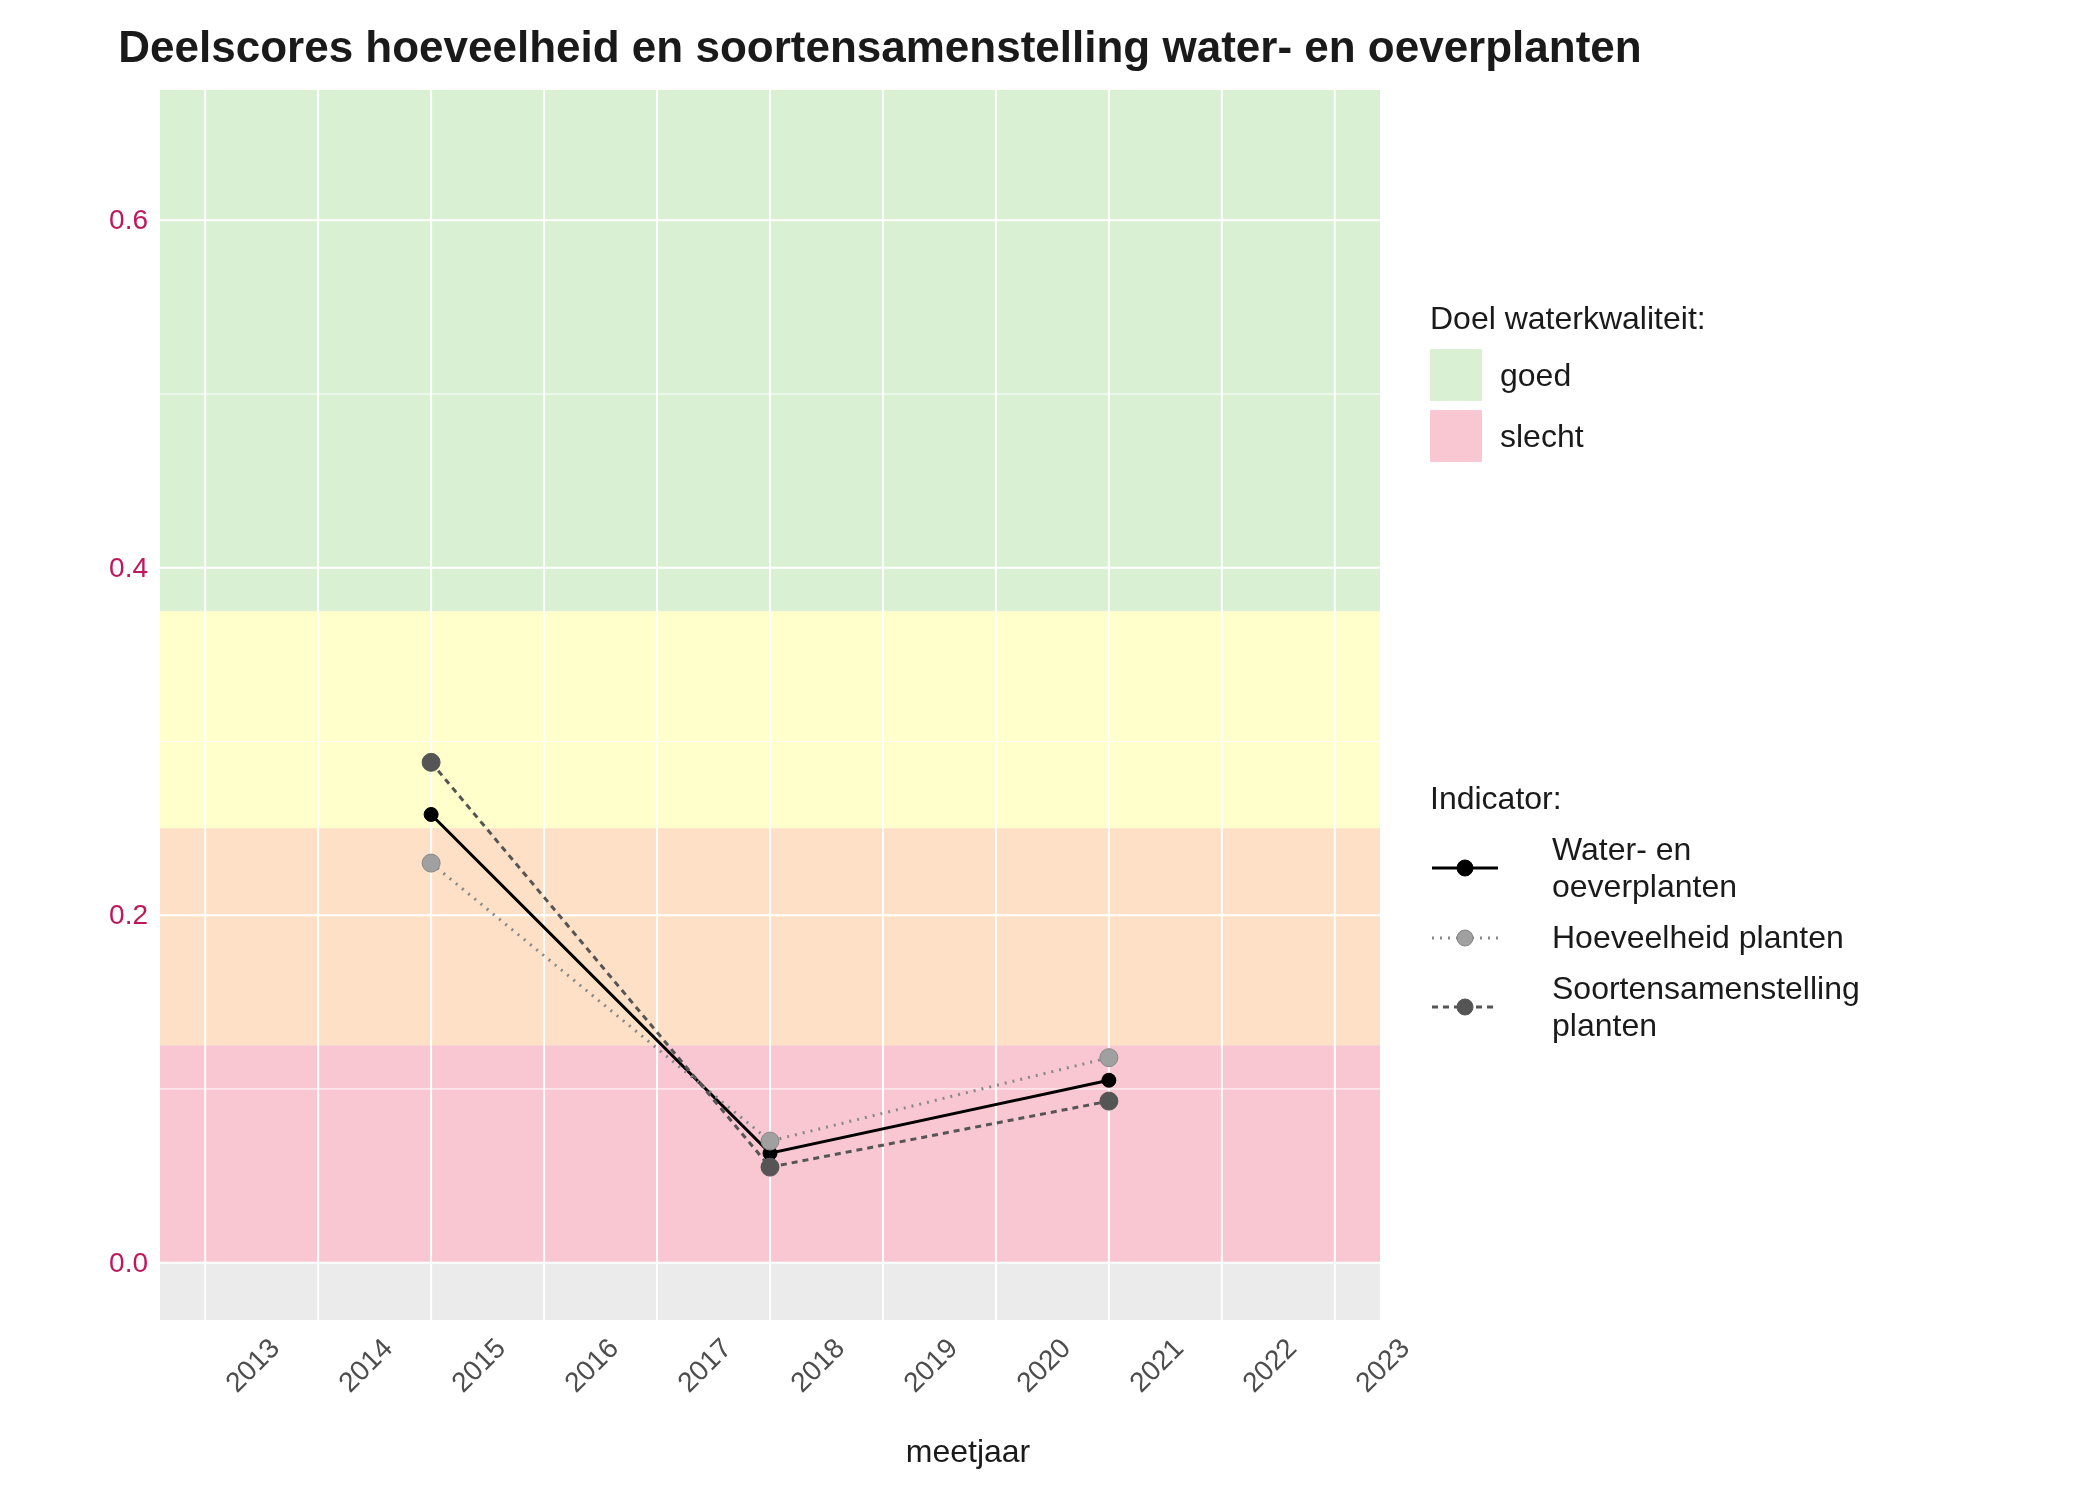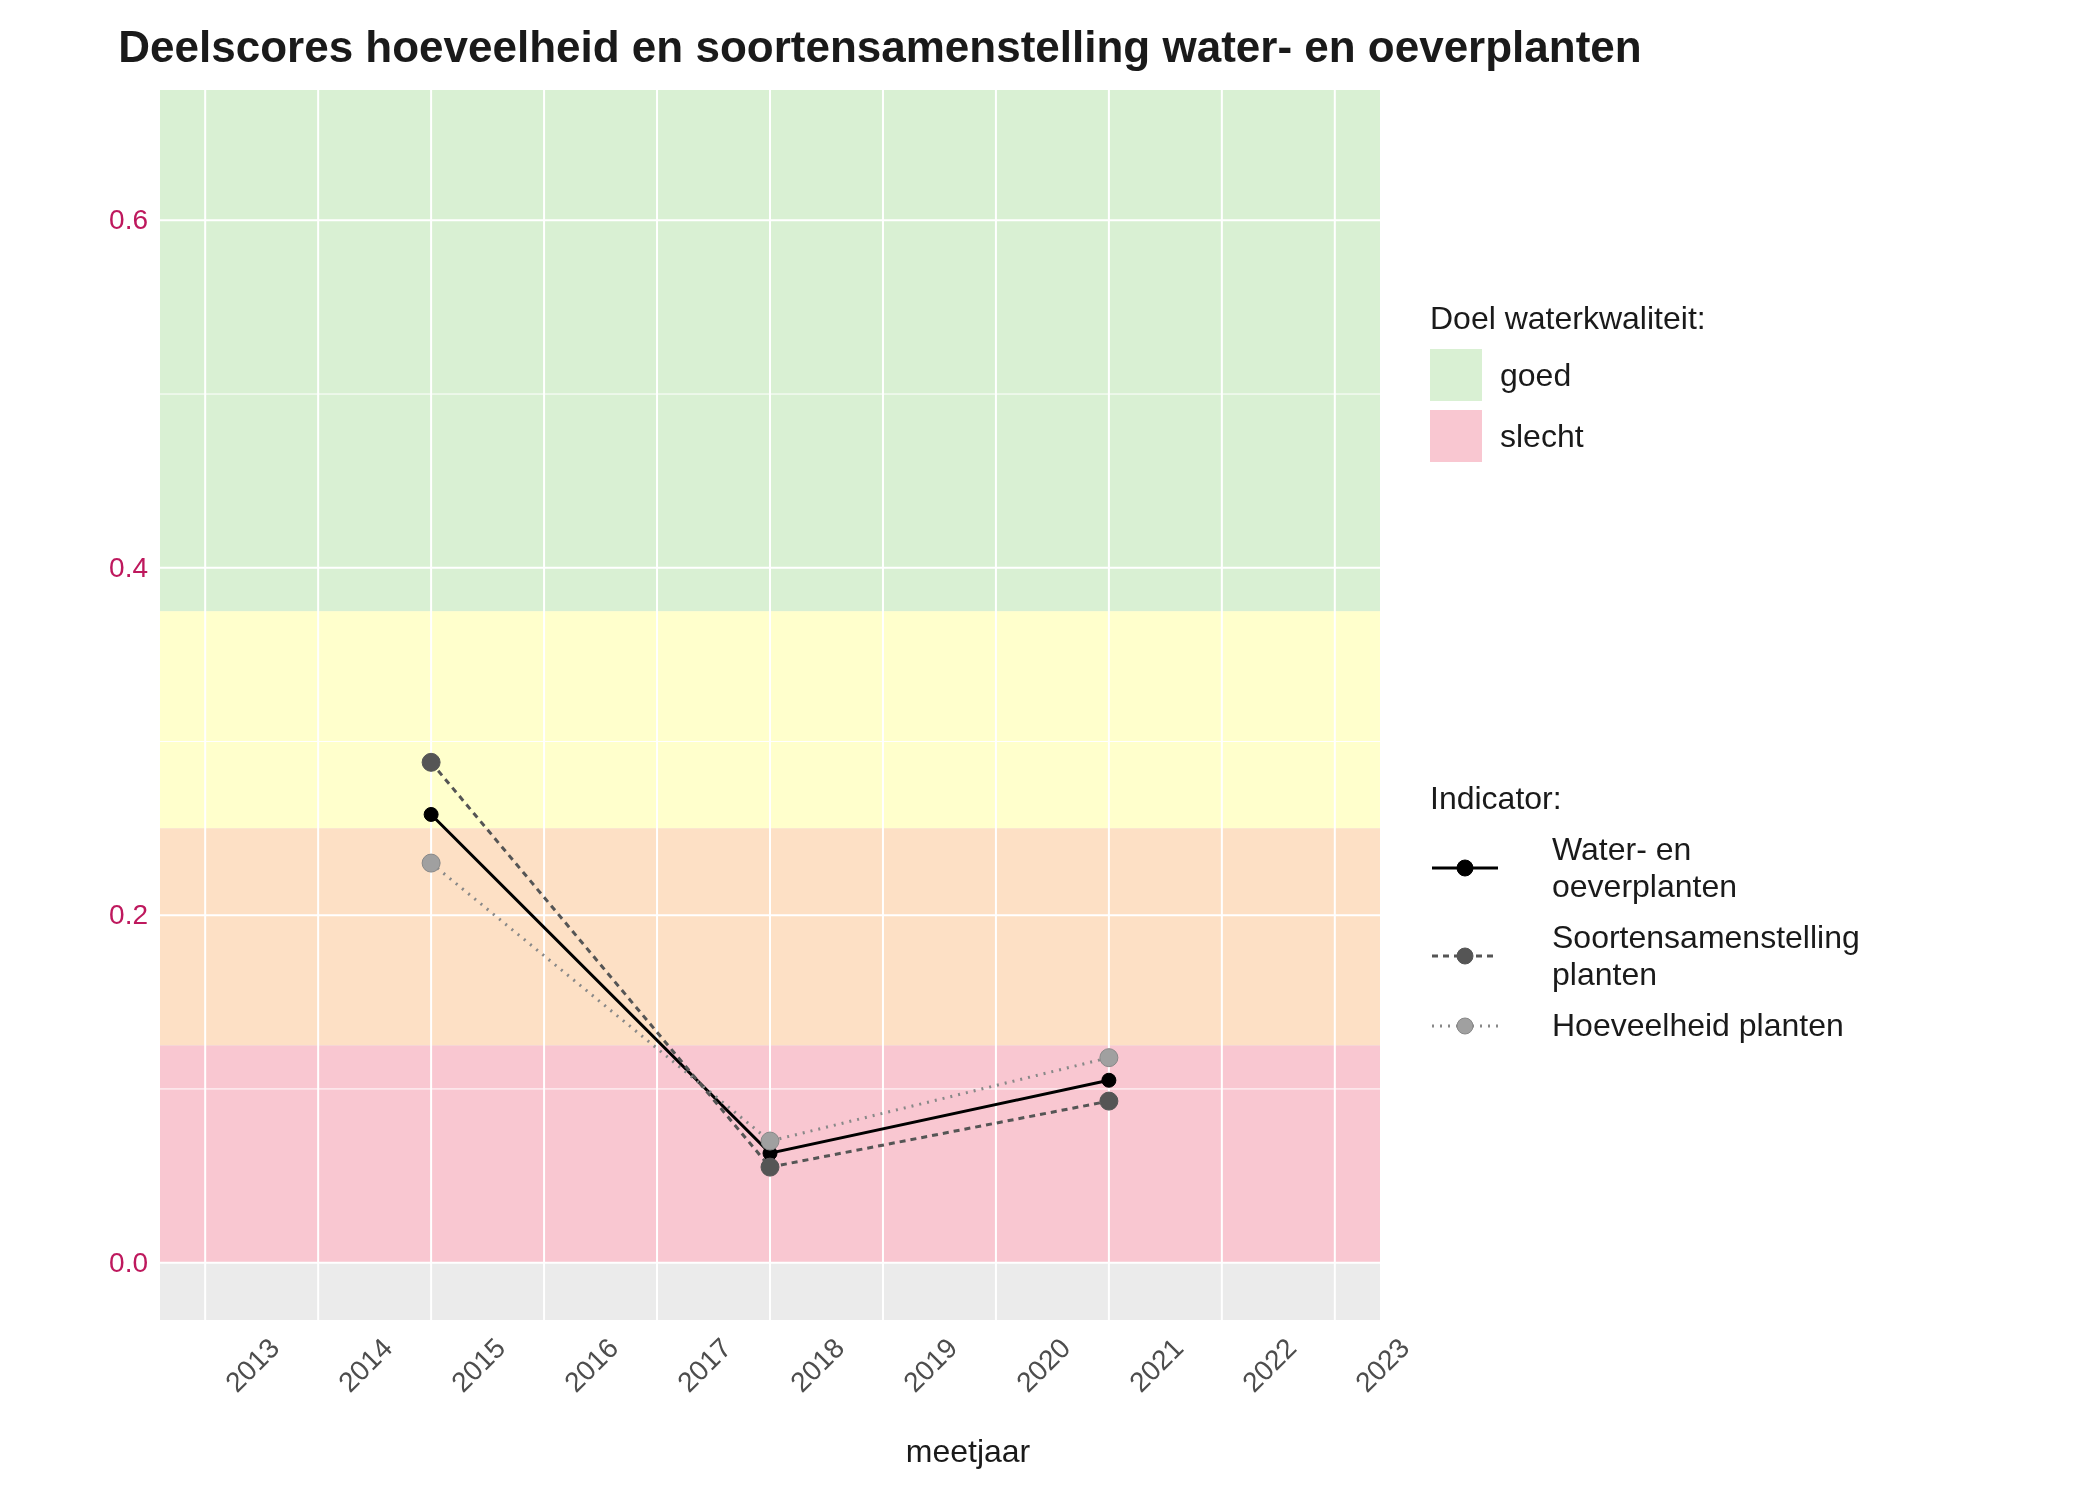--- a/index.html
+++ b/index.html
@@ -194,28 +194,28 @@
     <div id="legend-series-rows">
         <div class="legend2-row">
           <div class="indicator-swatch"><svg width="70" height="30">
               <line x1="2" y1="15" x2="68" y2="15" stroke="#000000" stroke-width="3" stroke-dasharray=""></line>
               <circle cx="35" cy="15" r="8" fill="#000000" stroke="#000000"></circle>
             </svg></div>
           <span>Water- en oeverplanten</span>
         </div>
         <div class="legend2-row">
           <div class="indicator-swatch"><svg width="70" height="30">
+              <line x1="2" y1="15" x2="68" y2="15" stroke="#888888" stroke-width="3" stroke-dasharray="2 6"></line>
+              <circle cx="35" cy="15" r="8" fill="#a0a0a0" stroke="#888888"></circle>
+            </svg></div>
+          <span>Hoeveelheid planten</span>
+        </div>
+        <div class="legend2-row">
+          <div class="indicator-swatch"><svg width="70" height="30">
               <line x1="2" y1="15" x2="68" y2="15" stroke="#555555" stroke-width="3" stroke-dasharray="6 5"></line>
               <circle cx="35" cy="15" r="8" fill="#555555" stroke="#555555"></circle>
             </svg></div>
           <span>Soortensamenstelling planten</span>
         </div>
-        <div class="legend2-row">
-          <div class="indicator-swatch"><svg width="70" height="30">
-              <line x1="2" y1="15" x2="68" y2="15" stroke="#888888" stroke-width="3" stroke-dasharray="2 6"></line>
-              <circle cx="35" cy="15" r="8" fill="#a0a0a0" stroke="#888888"></circle>
-            </svg></div>
-          <span>Hoeveelheid planten</span>
-        </div>
       </div>
   </div>
 
 </div>
 
 </body></html>

